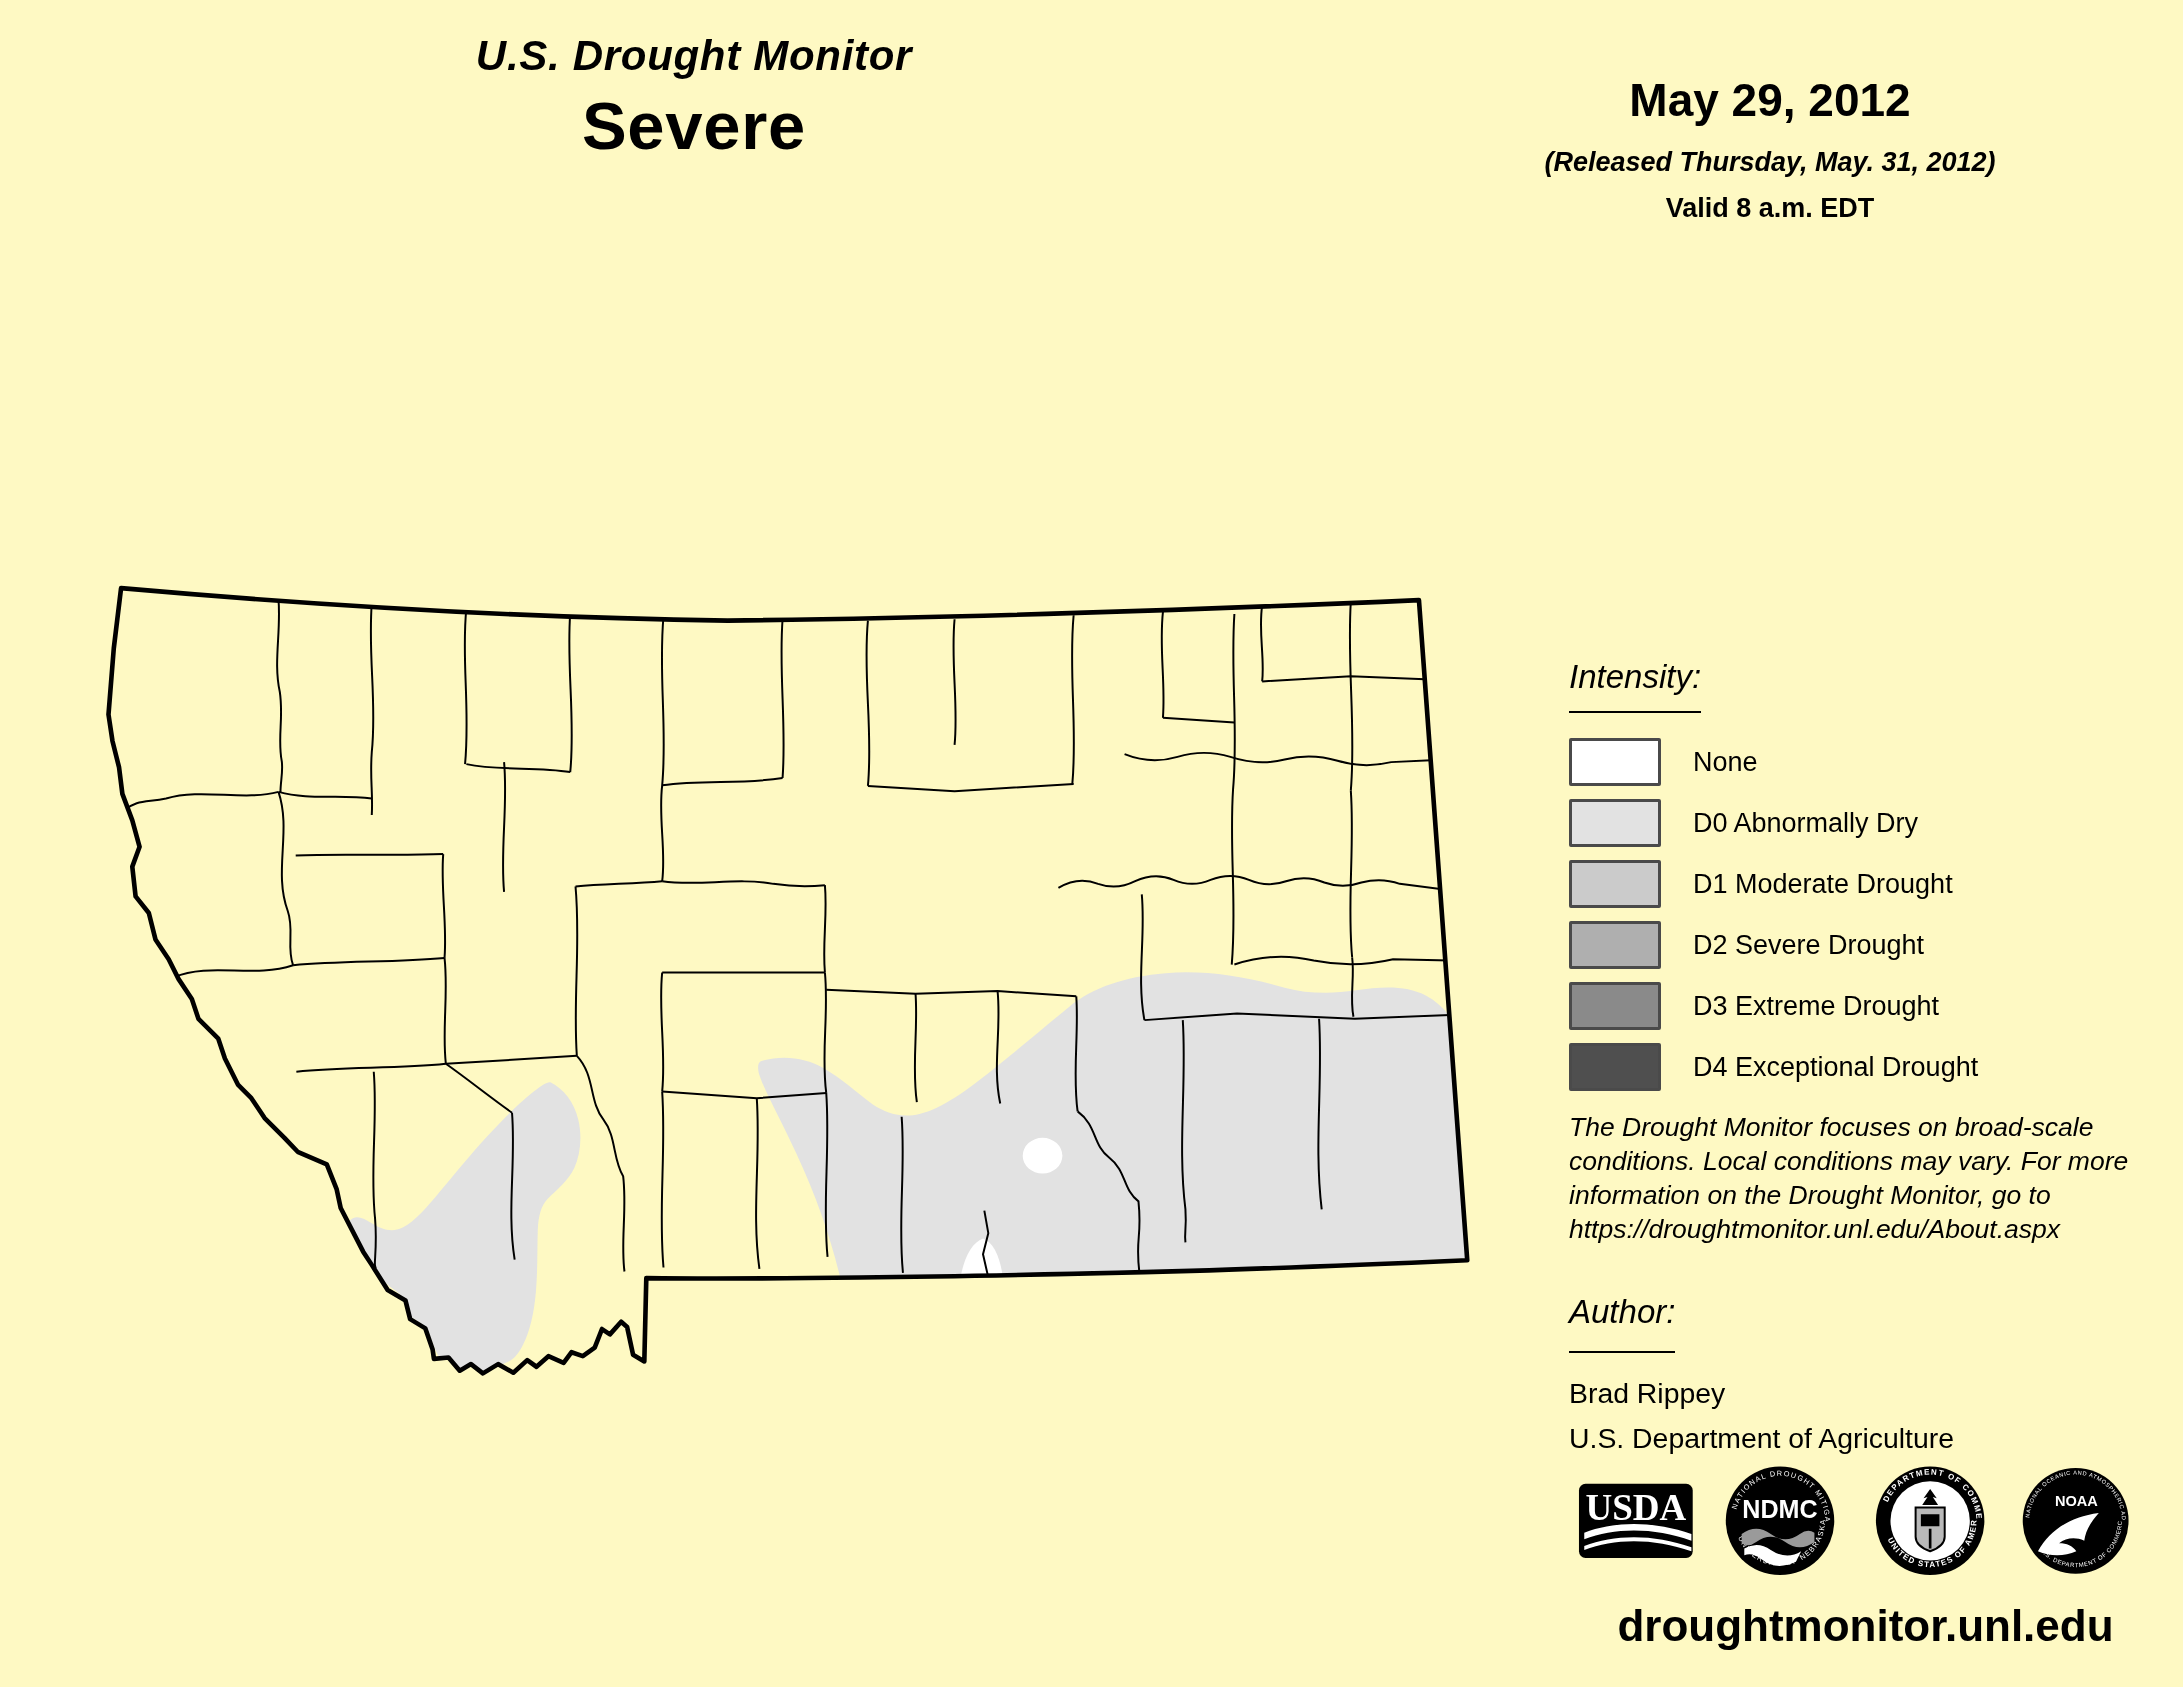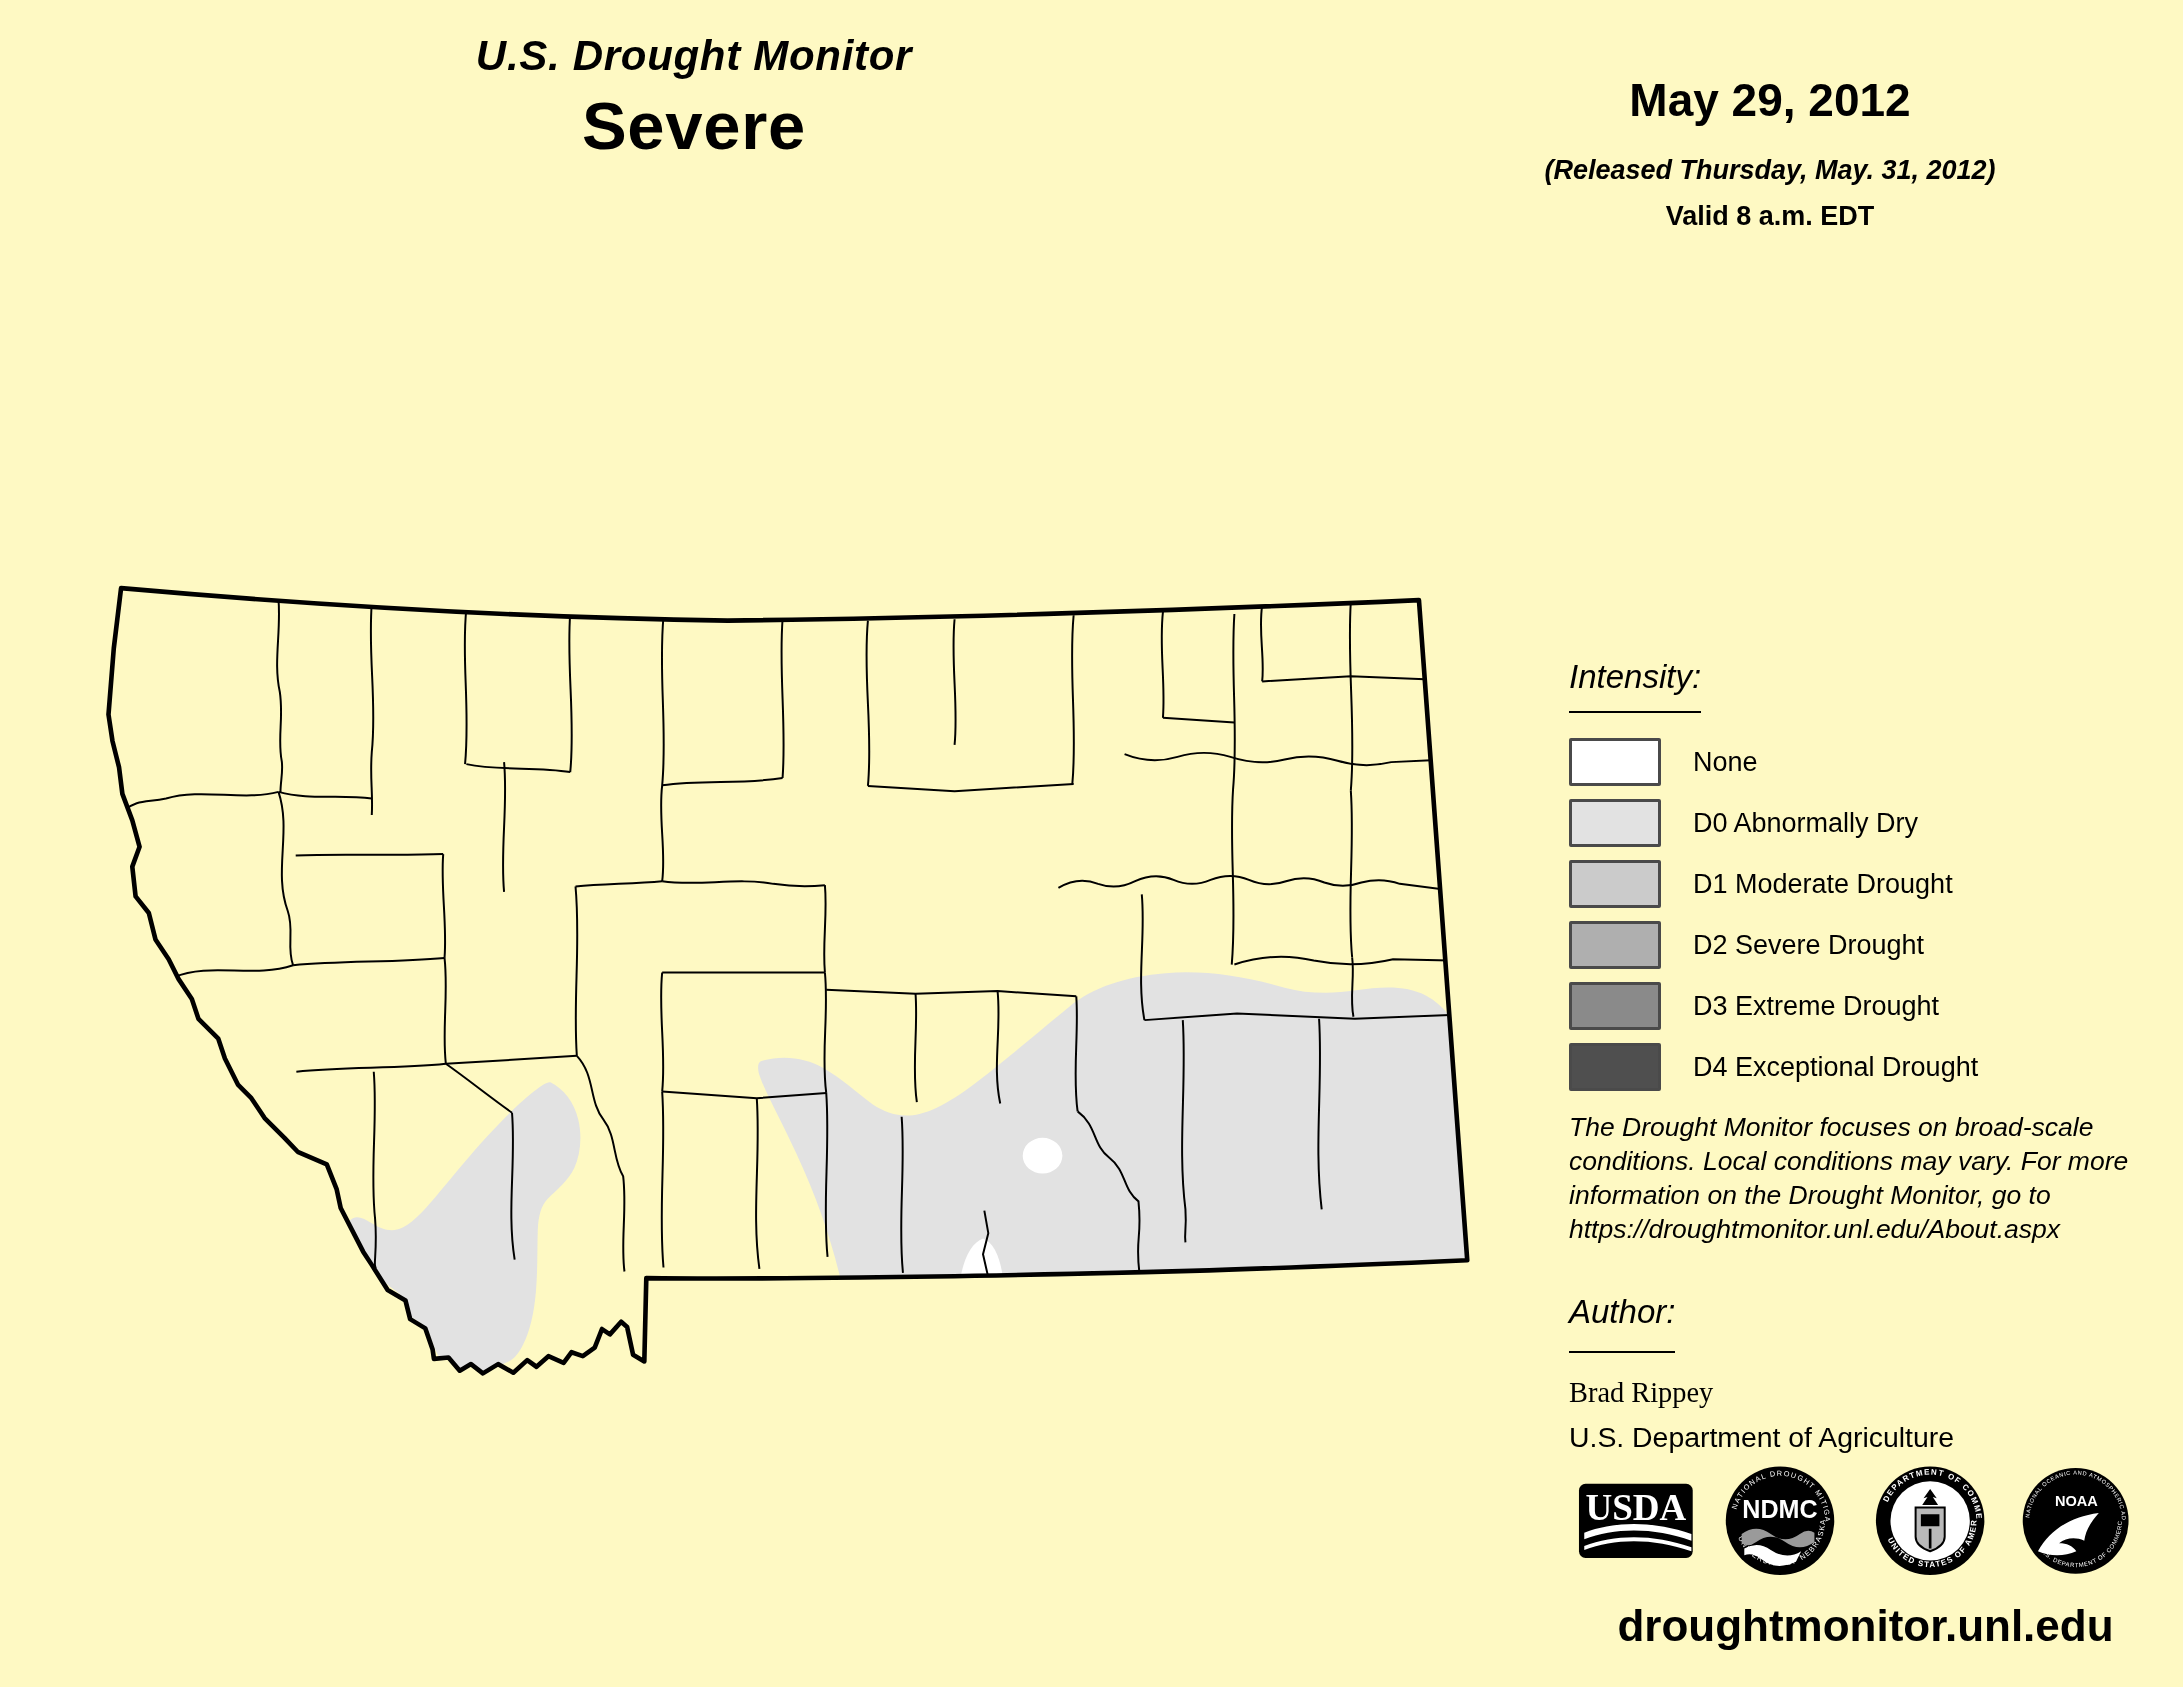--- a/index.html
+++ b/index.html
@@ -4,36 +4,36 @@
 <style>
   html,body{margin:0;padding:0;background:#fff;}
   .page{position:relative;width:2183px;height:1687px;background:#fef9c3;overflow:hidden;
         font-family:"Liberation Sans",sans-serif;color:#000;}
   
   .title-block{position:absolute;left:284px;top:32px;width:820px;text-align:center;}
   .title-main{font-size:42px;font-weight:bold;font-style:italic;letter-spacing:0.7px;}
   .title-region{font-size:67px;font-weight:bold;margin-top:6.6px;letter-spacing:0.7px;}
   .date-block{position:absolute;left:1416px;top:73px;width:708px;text-align:center;}
   .date-main{font-size:46px;font-weight:bold;}
-  .date-released{font-size:27px;font-weight:bold;font-style:italic;margin-top:28px;}
+  .date-released{font-size:27px;font-weight:bold;font-style:italic;margin-top:20px;}
   .date-valid{font-size:27px;font-weight:bold;margin-top:14.6px;}
   
   .legend{position:absolute;left:1569px;top:658px;}
   .legend-heading{font-size:33px;font-style:italic;display:inline-block;
                   border-bottom:2.6px solid #000;padding-bottom:15px;margin-bottom:18.5px;}
   .legend-row{display:flex;align-items:center;height:61px;}
   .swatch{width:86px;height:42px;border:3.3px solid #4a4a4a;border-radius:2px;box-sizing:content-box;}
   .legend-label{font-size:27px;padding-left:32px;}
   
   .note{position:absolute;left:1569px;top:1110px;width:602px;
         font-size:26.5px;font-style:italic;line-height:34px;}
   .author-block{position:absolute;left:1569px;top:1293px;}
   .author-heading{font-size:33px;font-style:italic;display:inline-block;
                   border-bottom:2.6px solid #000;padding-bottom:20px;margin-bottom:20px;}
-  .author-name{font-size:28.4px;margin-top:4px;font-family:Liberation Serif, serif;}
+  .author-name{font-size:28.4px;margin-top:4px;}
   .author-org{font-size:28.4px;margin-top:12px;}
   
   .logos{position:absolute;left:1575px;top:1452px;}
   .site-url{position:absolute;left:1548px;top:1601px;width:635px;text-align:center;
             font-size:44px;font-weight:bold;}
   
   .map-svg{position:absolute;left:0;top:0;}
 </style>
 </head>
 <body>

